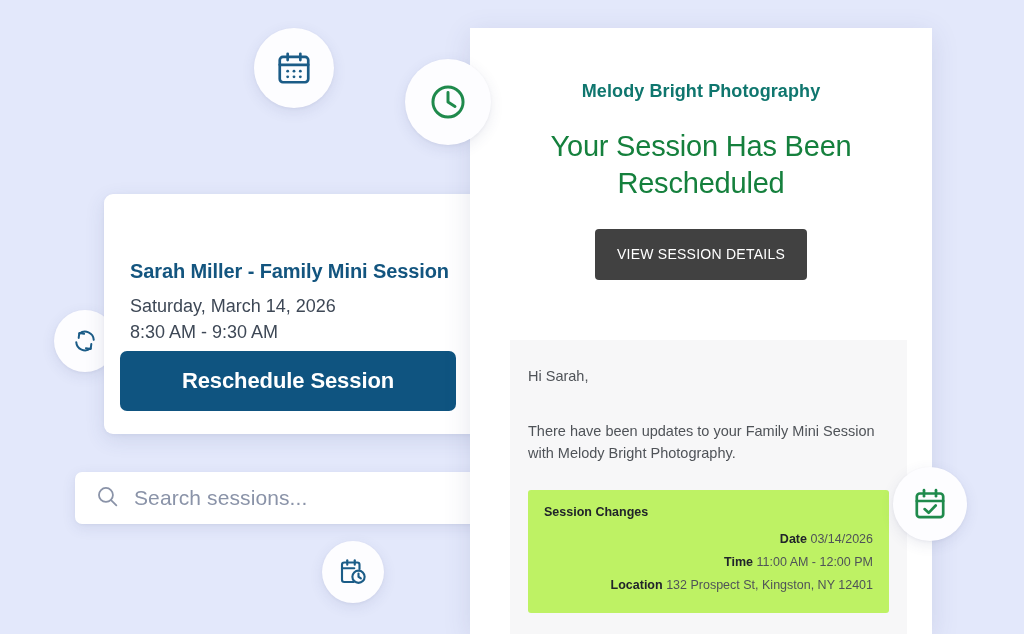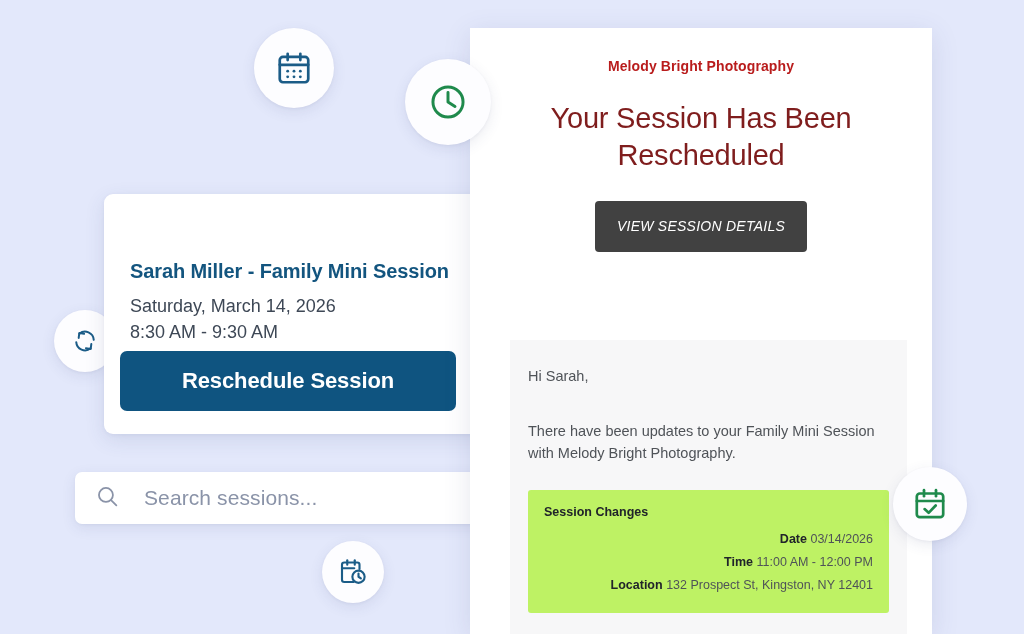--- a/index.html
+++ b/index.html
@@ -36,21 +36,21 @@
   
   #search-bar {
     position: absolute;
     left: 75px; top: 472px;
     width: 430px; height: 52px;
     background: #ffffff;
     border-radius: 7px;
     display: flex;
     align-items: center;
     padding-left: 20px;
-    gap: 24px;
+    gap: 14px;
     box-shadow: 0 4px 14px rgba(60,70,120,0.10), 0 1px 3px rgba(60,70,120,0.05);
     z-index: 2;
   }
   #search-bar .sicon { flex: 0 0 auto; display: block; }
   #search-bar .placeholder {
     font-size: 21px;
     color: #8a93a8;
     letter-spacing: 0.1px;
     white-space: nowrap;
   }
@@ -98,52 +98,51 @@
   #email-panel {
     position: absolute;
     left: 470px; top: 28px;
     width: 462px; height: 606px;
     background: #ffffff;
     box-shadow: 0 6px 26px rgba(60,70,120,0.13);
     z-index: 5;
     overflow: hidden;
   }
   #brand {
-    margin-top: 30px;
+    margin-top: 53px;
     text-align: center;
-    font-size: 14px;
-    font-weight: bold;
-    color: #b91c1c;
+    font-size: 18px;
+    font-weight: bold;
+    color: #0f766e;
     letter-spacing: 0.1px;
   }
   #email-heading {
     margin-top: 26px;
     text-align: center;
     font-size: 29px;
     font-weight: normal;
-    color: #7f1d1d;
+    color: #15803d;
     line-height: 1.29;
     letter-spacing: -0.2px;
     padding: 0 38px;
   }
   #cta-wrap { text-align: center; margin-top: 26px; }
   #view-details-btn {
     display: inline-block;
     background: #414141;
     color: #ffffff;
     border: none;
     border-radius: 4px;
     padding: 0 22px;
     height: 51px;
     line-height: 51px;
     font-family: "Liberation Sans", sans-serif;
     font-size: 14px;
     letter-spacing: 0.25px;
     cursor: pointer;
-    font-style: italic;
   }
   #email-body {
     position: absolute;
     left: 40px; top: 312px;
     width: 397px; height: 294px;
     background: #f7f7f8;
     padding: 26px 18px 0 18px;
   }
   .body-p {
     font-size: 14.5px;

